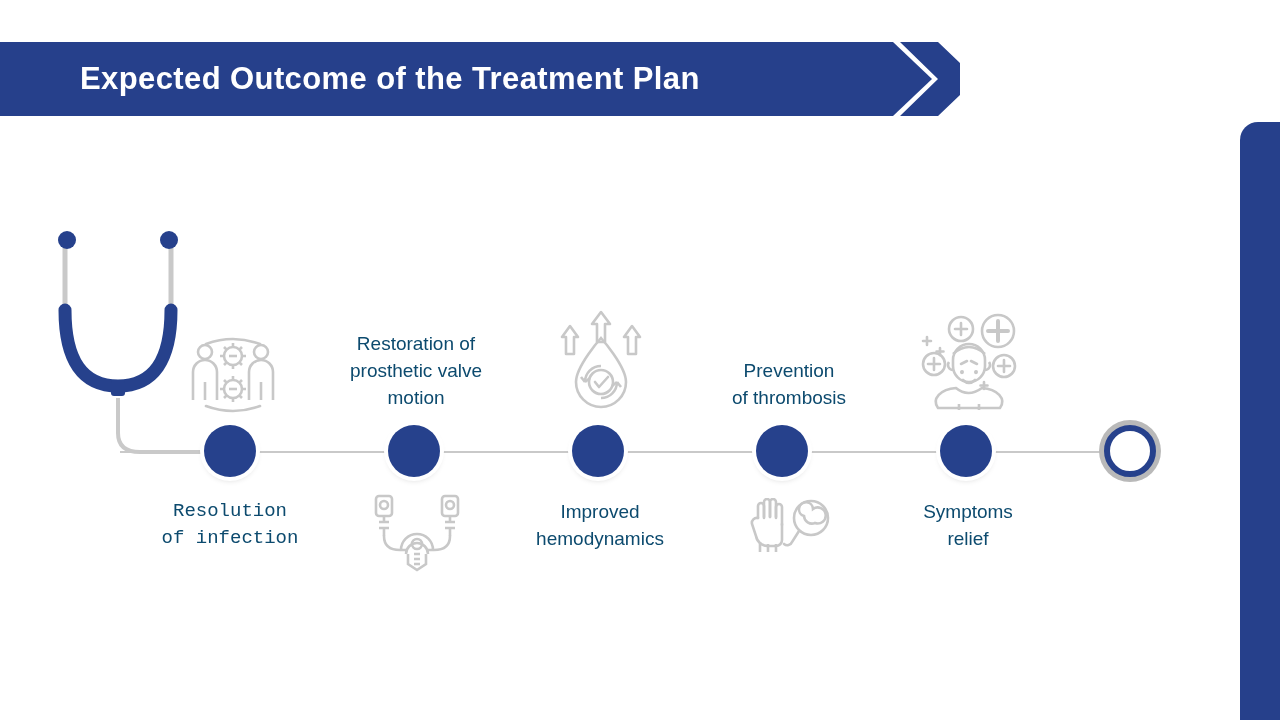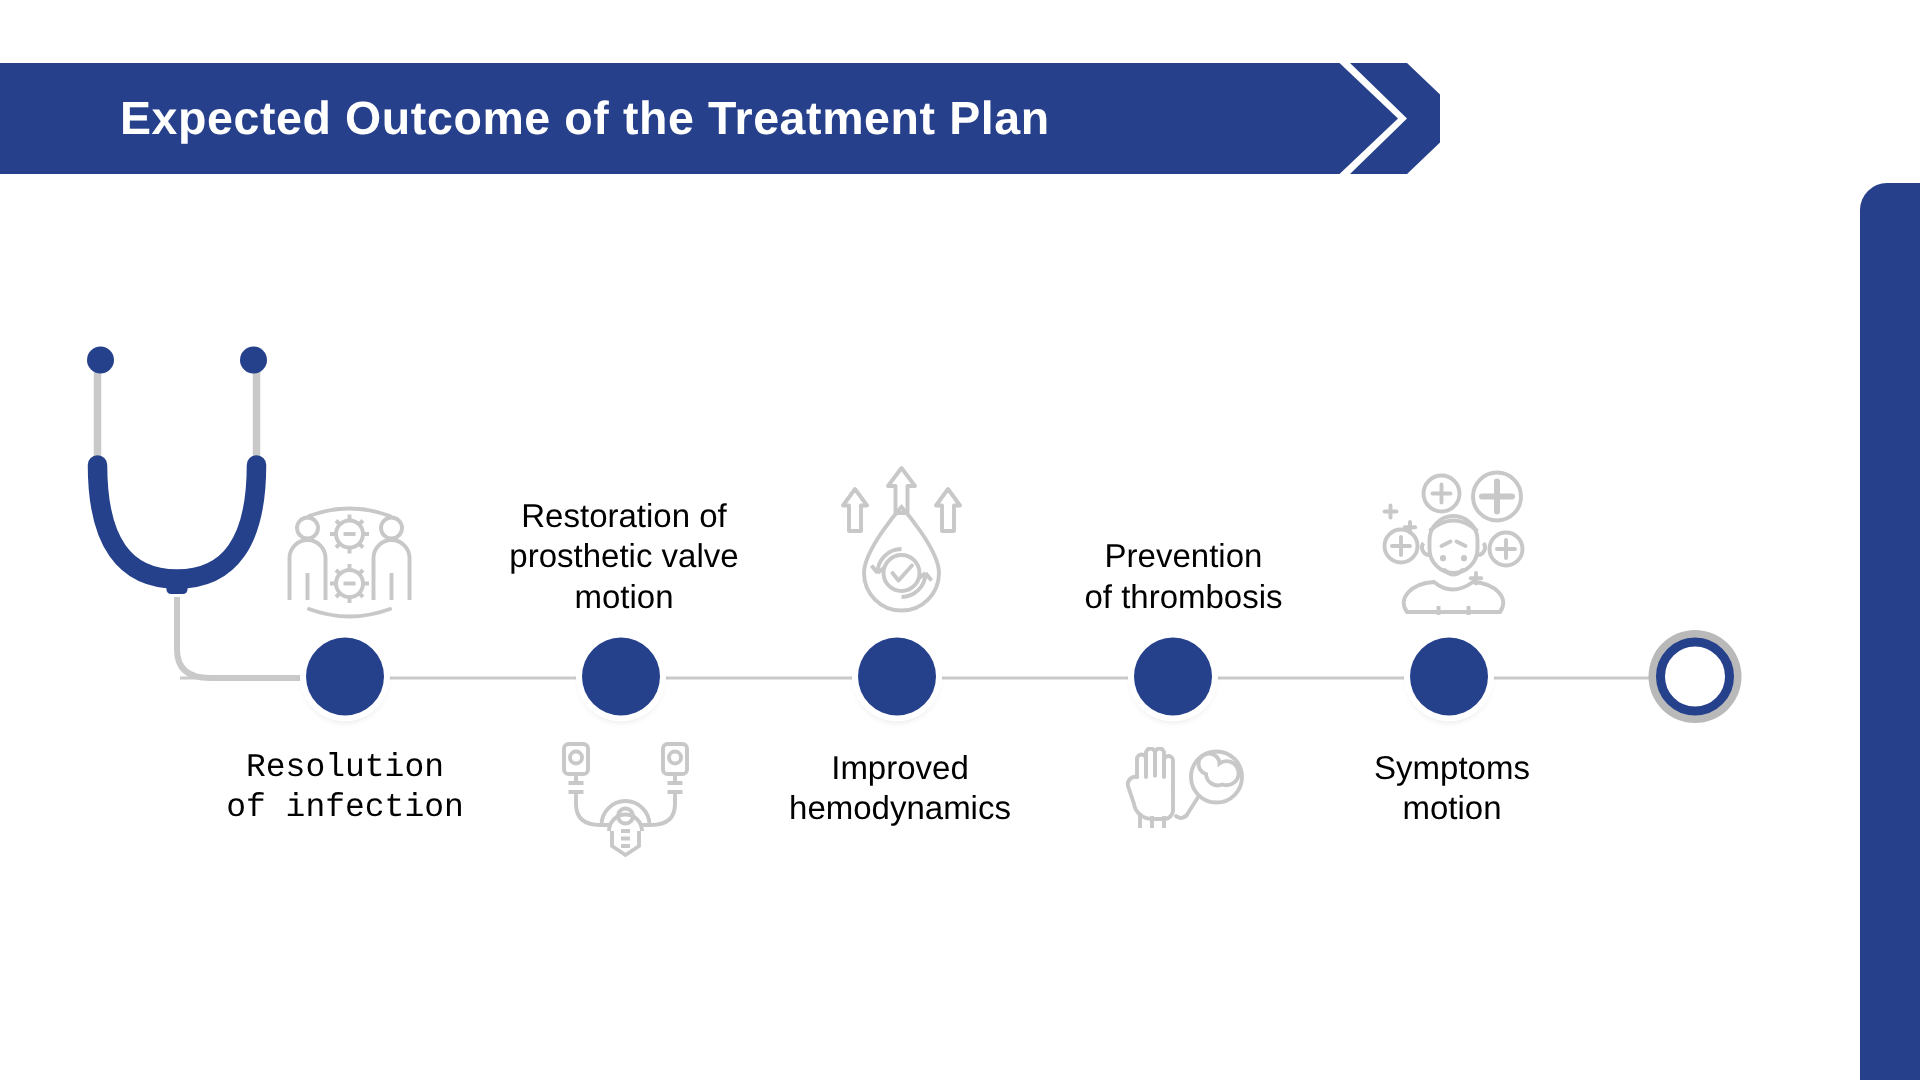--- a/index.html
+++ b/index.html
@@ -47,22 +47,22 @@
   .end-node{
     position:absolute;top:425px;width:52px;height:52px;border-radius:50%;
     background:#ffffff;
     border:6px solid #26418C;
     box-sizing:border-box;
     box-shadow:0 0 0 5px #b9b9b9;
   }
   .label{
     position:absolute;
     text-align:center;
-    color:#000000;
-    font-size:22px;
+    color:#0c4a6e;
+    font-size:19px;
     line-height:27px;
     white-space:pre-line;
   }
   .label.above{ }
   .label.below{ }
 
   .deco-icon{position:absolute;opacity:1;}
   .deco-icon svg{display:block;}
 </style>
 </head>
@@ -110,21 +110,21 @@
     <div class="label below" style="left:130px;top:498px;width:200px;font-family:Liberation Mono, monospace;">Resolution
 of infection</div>
     <div class="label above" style="left:316px;top:330px;width:200px;">Restoration of
 prosthetic valve
 motion</div>
     <div class="label above" style="left:689px;top:357px;width:200px;">Prevention
 of thrombosis</div>
     <div class="label below" style="left:490px;top:498px;width:220px;">Improved
 hemodynamics</div>
     <div class="label below" style="left:878px;top:498px;width:180px;">Symptoms
-motion</div>
+relief</div>
   </div>
 
   <div class="deco-icon" style="left:186px;top:336px;">
     <svg width="94" height="78" viewBox="0 0 94 78" stroke="#c8c8c8" fill="none" stroke-width="2.6">
       <path d="M20 8 Q47 -2 74 8" stroke-linecap="round"></path>
       <path d="M20 70 Q47 80 74 70" stroke-linecap="round"></path>
 
       <circle cx="19" cy="16" r="7"></circle>
       <path d="M7 64 V36 a12 12 0 0 1 24 0 V64"></path>
       <path d="M19 46 V64"></path>

